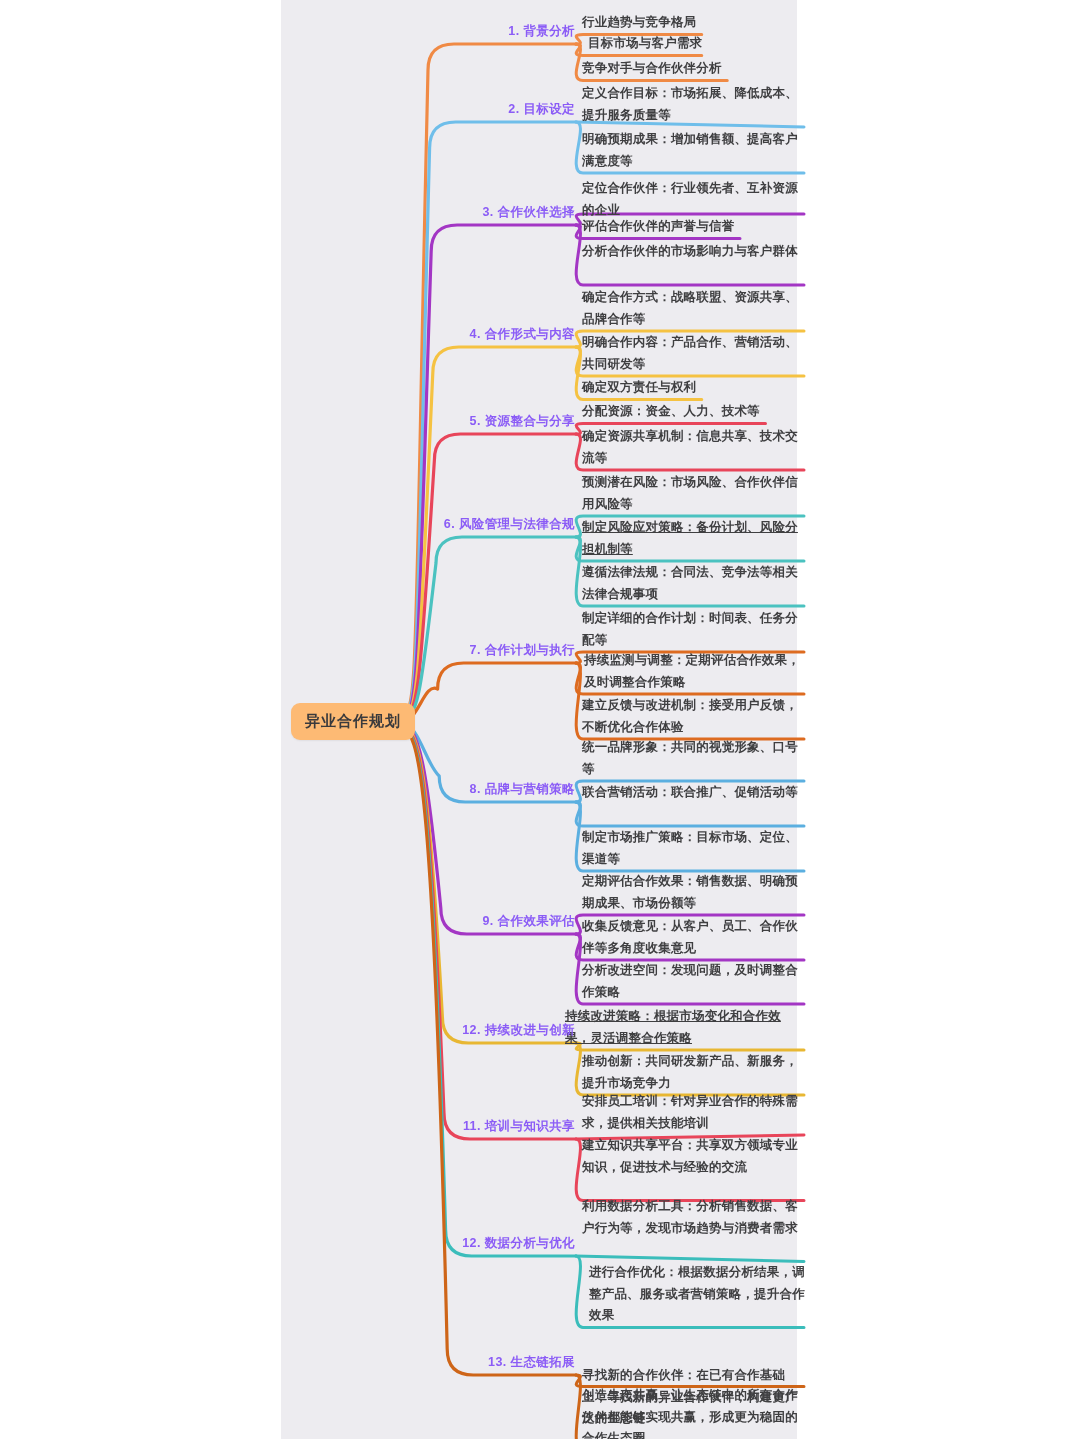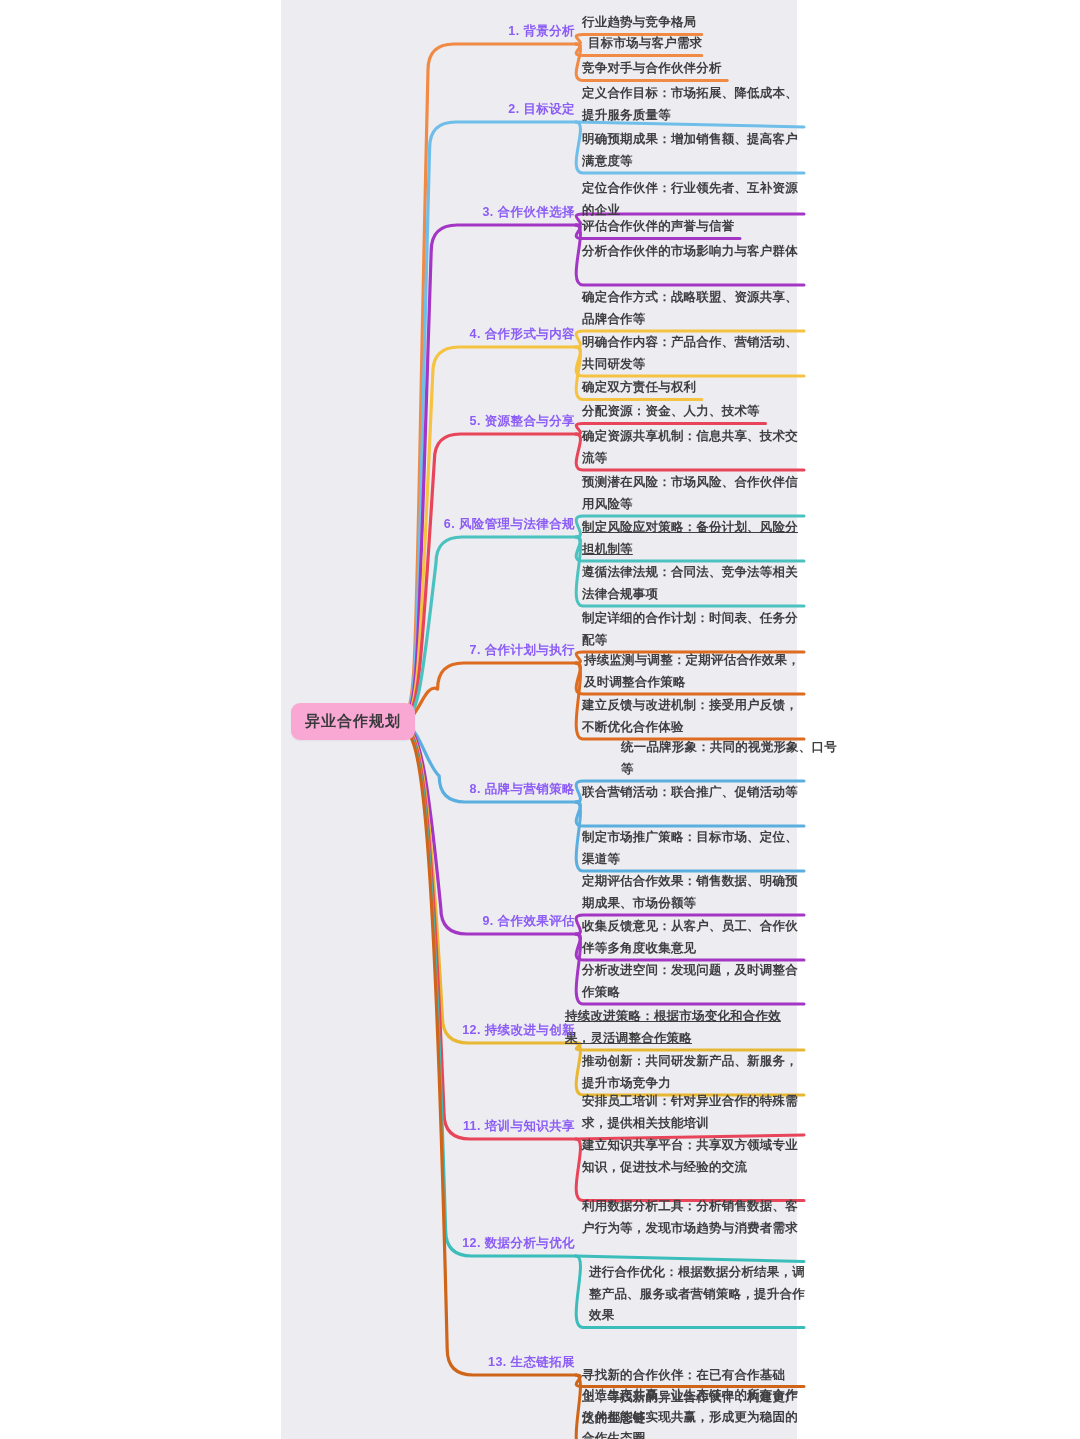--- a/index.html
+++ b/index.html
@@ -9,21 +9,21 @@
     overflow:hidden;
   }
   #stage{position:relative;width:1080px;height:1439px;background:#ffffff;}
   #canvas{
     position:absolute;left:281px;top:0;width:516px;height:1439px;
     background:#edecf0;
   }
   #wires{position:absolute;left:0;top:0;width:516px;height:1439px;overflow:visible;}
   .root-node{
     position:absolute;
-    background:#f9a8d4;
+    background:#fdba74;
     border-radius:9px;
     padding:9px 14px;
     font-size:15px;
     font-weight:600;
     color:#3a3a3c;
     letter-spacing:1px;
     white-space:nowrap;
     box-shadow:0 1px 2px rgba(0,0,0,.06);
   }
   .topic-label{
@@ -216,21 +216,21 @@
         <div class="sub-item" style="left: 301px; top: 426px; width: 218px;">确定资源共享机制：信息共享、技术交流等</div>
         <div class="topic-label" style="right: 222px; top: 413px;">5. 资源整合与分享</div>
         <div class="sub-item" style="left: 301px; top: 472px; width: 218px;">预测潜在风险：市场风险、合作伙伴信用风险等</div>
         <div class="sub-item" style="left: 301px; top: 517px; width: 218px; text-decoration: underline;">制定风险应对策略：备份计划、风险分担机制等</div>
         <div class="sub-item" style="left: 301px; top: 562px; width: 218px;">遵循法律法规：合同法、竞争法等相关法律合规事项</div>
         <div class="topic-label" style="right: 222px; top: 516px;">6. 风险管理与法律合规</div>
         <div class="sub-item" style="left: 301px; top: 608px; width: 218px;">制定详细的合作计划：时间表、任务分配等</div>
         <div class="sub-item" style="left: 303px; top: 650px; width: 218px;">持续监测与调整：定期评估合作效果，及时调整合作策略</div>
         <div class="sub-item" style="left: 301px; top: 695px; width: 218px;">建立反馈与改进机制：接受用户反馈，不断优化合作体验</div>
         <div class="topic-label" style="right: 222px; top: 642px;">7. 合作计划与执行</div>
-        <div class="sub-item" style="left: 301px; top: 737px; width: 218px; margin-left: 39px;">统一品牌形象：共同的视觉形象、口号等</div>
+        <div class="sub-item" style="left: 301px; top: 737px; width: 218px;">统一品牌形象：共同的视觉形象、口号等</div>
         <div class="sub-item" style="left: 301px; top: 782px; width: 218px;">联合营销活动：联合推广、促销活动等</div>
         <div class="sub-item" style="left: 301px; top: 827px; width: 218px;">制定市场推广策略：目标市场、定位、渠道等</div>
         <div class="topic-label" style="right: 222px; top: 781px;">8. 品牌与营销策略</div>
         <div class="sub-item" style="left: 301px; top: 871px; width: 218px;">定期评估合作效果：销售数据、明确预期成果、市场份额等</div>
         <div class="sub-item" style="left: 301px; top: 916px; width: 218px;">收集反馈意见：从客户、员工、合作伙伴等多角度收集意见</div>
         <div class="sub-item" style="left: 301px; top: 960px; width: 218px;">分析改进空间：发现问题，及时调整合作策略</div>
         <div class="topic-label" style="right: 222px; top: 913px;">9. 合作效果评估</div>
         <div class="sub-item" style="left: 284px; top: 1006px; width: 218px; text-decoration: underline;">持续改进策略：根据市场变化和合作效果，灵活调整合作策略</div>
         <div class="sub-item" style="left: 301px; top: 1051px; width: 218px;">推动创新：共同研发新产品、新服务，提升市场竞争力</div>
         <div class="topic-label" style="right: 222px; top: 1022px;">12. 持续改进与创新</div>

